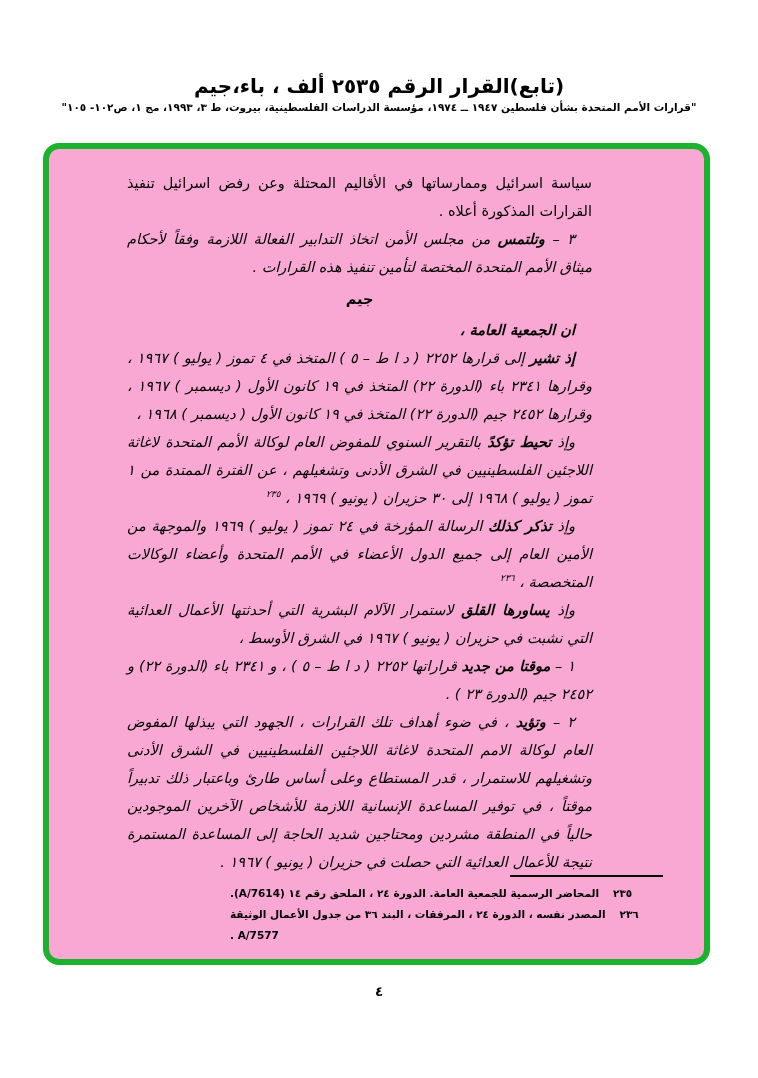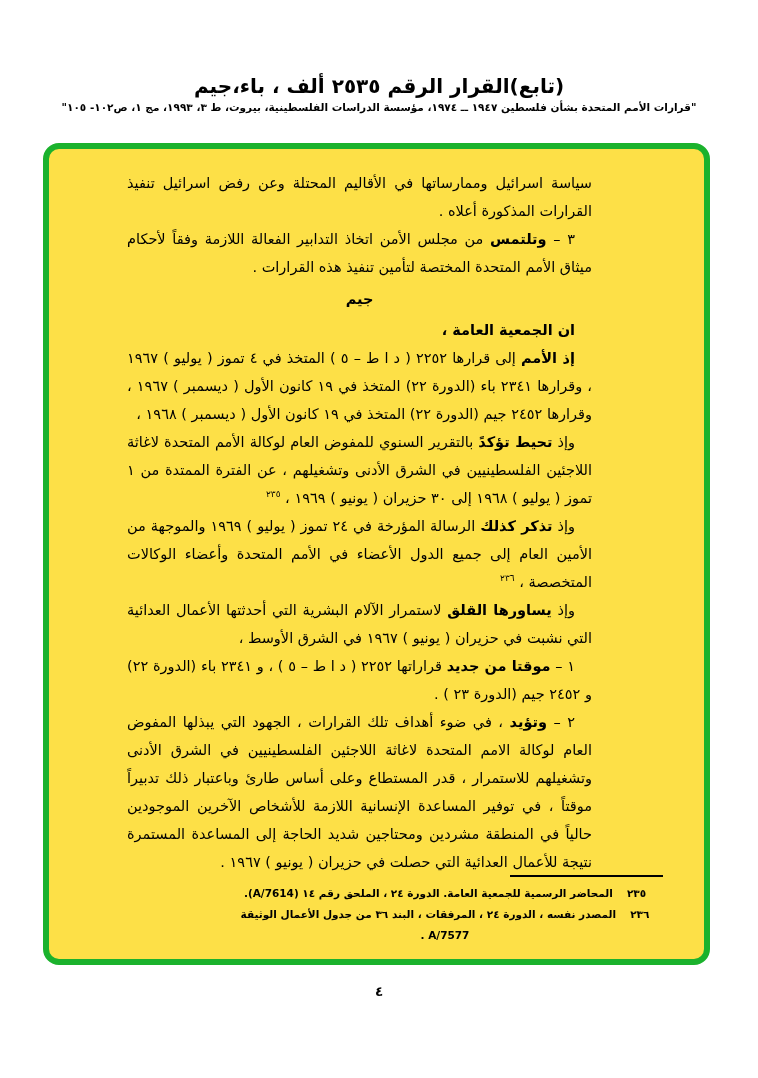--- a/index.html
+++ b/index.html
@@ -21,50 +21,50 @@
     position:absolute;top:101px;left:0;right:0;
     text-align:center;direction:rtl;
     font-size:10.5px;font-weight:bold;
   }
   .green-box{
     position:absolute;left:43px;top:143px;
     width:667px;height:822px;
     box-sizing:border-box;
     border:6px solid #1bb22d;
     border-radius:16px;
-    background:#fde047;
+    background:#f9a8d4;
   }
   .content{
     position:absolute;top:20px;right:112px;
     width:465px;
     direction:rtl;
   }
   .content p{
     margin:0;
     font-size:14.5px;
     line-height:28px;
     text-align:justify;
     text-justify:inter-word;
   }
-  .content p.indent{text-indent:17px;}
+  .content p.indent{text-indent:17px;font-style:italic;}
   .content p.bold-all{font-weight:bold;}
   .content p.heading{
     text-align:center;font-weight:bold;
     line-height:30px;margin:3px 0 2px 0;
     text-indent:0;
   }
   .content b{font-weight:bold;text-align:right;}
   .content sup{font-size:9px;line-height:0;}
   .fn-rule{
     position:absolute;top:726px;right:41px;
     width:153px;height:2px;background:#000;
   }
   .footnotes{
     position:absolute;top:734px;right:44px;
-    width:430px;direction:rtl;text-align:center;
+    width:430px;direction:rtl;text-align:left;
   }
   .footnotes .fn-row{
     font-size:10.5px;font-weight:bold;
     line-height:21px;margin:0;
   }
   .footnotes .fn-num{margin-left:14px;}
   .page-number{
     position:absolute;top:983px;left:0;right:0;
     text-align:center;
     font-size:13.5px;font-weight:bold;
@@ -78,21 +78,21 @@
   <div class="doc-title">(تابع)القرار الرقم  ٢٥٣٥ ألف ، باء،جيم</div>
 
   <div class="doc-source">"قرارات الأمم المتحدة بشأن فلسطين ١٩٤٧ ــ ١٩٧٤، مؤسسة الدراسات الفلسطينية، بيروت، ط ٣، ١٩٩٣، مج ١، ص١٠٢- ١٠٥"</div>
 
   <div class="green-box">
     <div class="content" id="content">
         <p class=""><span>سياسة اسرائيل وممارساتها في الأقاليم المحتلة وعن رفض اسرائيل تنفيذ القرارات المذكورة أعلاه .</span></p>
         <p class="indent"><span>٣ – </span><b>وتلتمس</b><span> من مجلس الأمن اتخاذ التدابير الفعالة اللازمة وفقاً لأحكام ميثاق الأمم المتحدة المختصة لتأمين تنفيذ هذه القرارات .</span></p>
         <p class="heading"><b>جيم</b></p>
         <p class="indent bold-all"><b>ان الجمعية العامة ،</b></p>
-        <p class="indent"><b>إذ الأمم</b><span> إلى قرارها ٢٢٥٢ ( د ا ط – ٥ ) المتخذ في ٤ تموز ( يوليو ) ١٩٦٧ ، وقرارها ٢٣٤١ باء (الدورة ٢٢) المتخذ في ١٩ كانون الأول ( ديسمبر ) ١٩٦٧ ، وقرارها ٢٤٥٢ جيم (الدورة ٢٢) المتخذ في ١٩ كانون الأول ( ديسمبر ) ١٩٦٨ ،</span></p>
+        <p class="indent"><b>إذ تشير</b><span> إلى قرارها ٢٢٥٢ ( د ا ط – ٥ ) المتخذ في ٤ تموز ( يوليو ) ١٩٦٧ ، وقرارها ٢٣٤١ باء (الدورة ٢٢) المتخذ في ١٩ كانون الأول ( ديسمبر ) ١٩٦٧ ، وقرارها ٢٤٥٢ جيم (الدورة ٢٢) المتخذ في ١٩ كانون الأول ( ديسمبر ) ١٩٦٨ ،</span></p>
         <p class="indent"><span>وإذ </span><b>تحيط تؤكدً</b><span> بالتقرير السنوي للمفوض العام لوكالة الأمم المتحدة لاغاثة اللاجئين الفلسطينيين في الشرق الأدنى وتشغيلهم ، عن الفترة الممتدة من ١ تموز ( يوليو ) ١٩٦٨ إلى ٣٠ حزيران ( يونيو ) ١٩٦٩ ، </span><sup>٢٣٥</sup></p>
         <p class="indent"><span>وإذ </span><b>تذكر كذلك</b><span> الرسالة المؤرخة في ٢٤ تموز ( يوليو ) ١٩٦٩ والموجهة من الأمين العام إلى جميع الدول الأعضاء في الأمم المتحدة وأعضاء الوكالات المتخصصة ، </span><sup>٢٣٦</sup></p>
         <p class="indent"><span>وإذ </span><b>يساورها القلق</b><span> لاستمرار الآلام البشرية التي أحدثتها الأعمال العدائية التي نشبت في حزيران ( يونيو ) ١٩٦٧ في الشرق الأوسط ،</span></p>
         <p class="indent"><span>١ – </span><b>موقتا من جديد</b><span> قراراتها ٢٢٥٢ ( د ا ط – ٥ ) ، و ٢٣٤١ باء (الدورة ٢٢) و ٢٤٥٢ جيم (الدورة ٢٣ ) .</span></p>
         <p class="indent"><span>٢ – </span><b>وتؤيد</b><span> ، في ضوء أهداف تلك القرارات ، الجهود التي يبذلها المفوض العام لوكالة الامم المتحدة لاغاثة اللاجئين الفلسطينيين في الشرق الأدنى وتشغيلهم للاستمرار ، قدر المستطاع وعلى أساس طارئ وباعتبار ذلك تدبيراً موقتاً ، في توفير المساعدة الإنسانية اللازمة للأشخاص الآخرين الموجودين حالياً في المنطقة مشردين ومحتاجين شديد الحاجة إلى المساعدة المستمرة نتيجة للأعمال العدائية التي حصلت في حزيران ( يونيو ) ١٩٦٧ .</span></p>
       </div>
     <div class="fn-rule"></div>
     <div class="footnotes" id="footnotes">
         <div class="fn-row"><span class="fn-num">٢٣٥</span><span>المحاضر الرسمية للجمعية العامة. الدورة ٢٤ ، الملحق رقم ١٤ (A/7614).</span></div>
         <div class="fn-row"><span class="fn-num">٢٣٦</span><span>المصدر نفسه ، الدورة ٢٤ ، المرفقات ، البند ٣٦ من جدول الأعمال الوثيقة A/7577 .</span></div>

